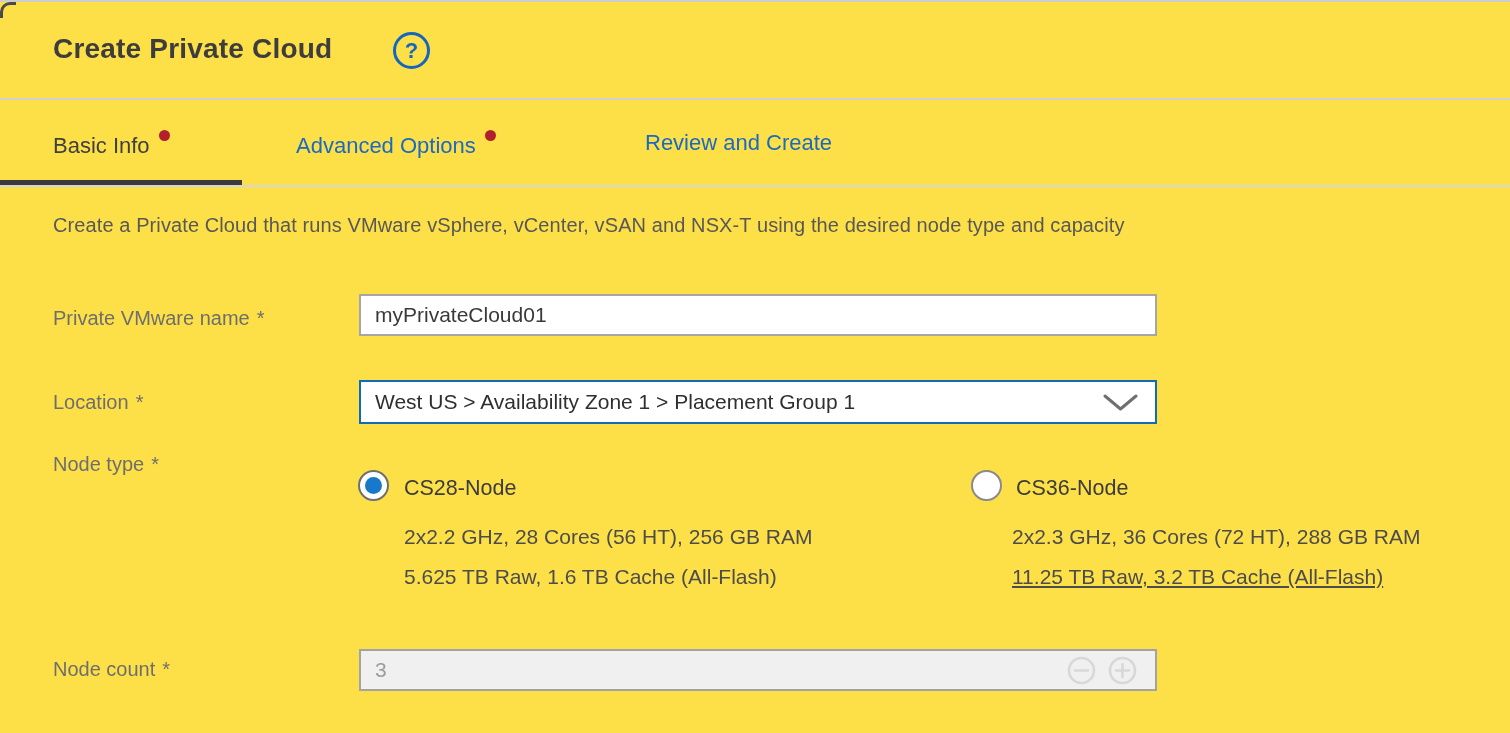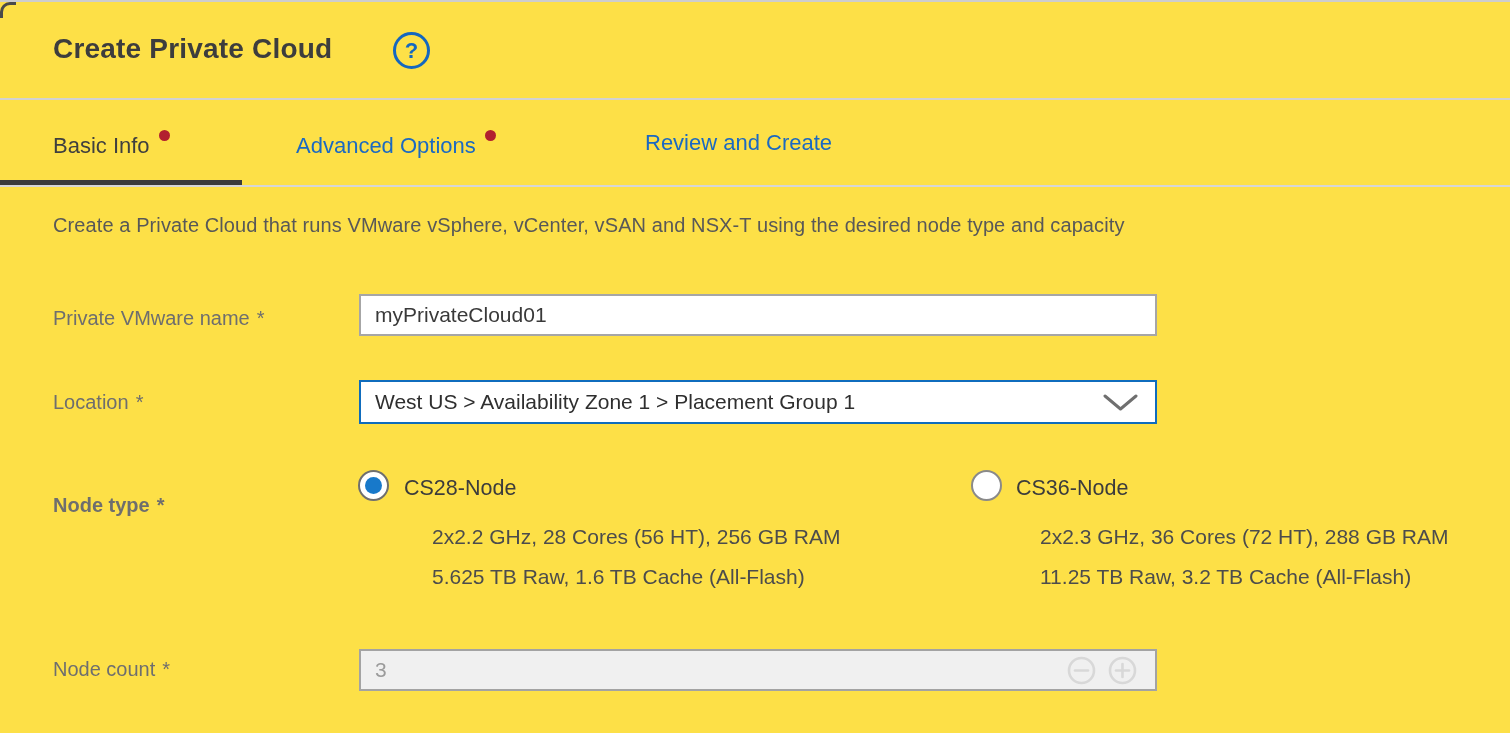--- a/index.html
+++ b/index.html
@@ -40,21 +40,21 @@
             border:2px solid #0f6cbd;background:#fff;cursor:pointer;}
   .dropdown-value{position:absolute;left:14px;top:0;line-height:40px;font-size:21px;color:#2f2f2f;white-space:nowrap;}
   .chevron{position:absolute;right:17px;top:12px;}
   
   .radio-outer{position:absolute;width:31px;height:31px;border-radius:50%;box-sizing:border-box;cursor:pointer;background:#fff;}
   .radio-selected{border:2.5px solid #6f6f6f;}
   .radio-unselected{border:2px solid #8a8a8a;}
   .radio-inner{position:absolute;left:50%;top:50%;width:17px;height:17px;margin:-8.5px 0 0 -8.5px;
                border-radius:50%;background:#1879ca;}
   .radio-label{position:absolute;font-size:21.5px;color:#3c3c3c;cursor:pointer;white-space:nowrap;}
-  .spec{position:absolute;font-size:21px;color:#4c4c4c;white-space:nowrap;margin-left:28px;}
+  .spec{position:absolute;font-size:21px;color:#4c4c4c;white-space:nowrap;}
   
   .count-input{position:absolute;left:359px;top:647px;width:798px;height:42px;box-sizing:border-box;
                border:2px solid #a3a3a3;background:#f0f0f0;}
   .count-value{position:absolute;left:14px;top:0;line-height:38px;font-size:21px;color:#9b9b9b;}
   .stepper{position:absolute;top:5px;width:29px;height:29px;cursor:default;}
   .stepper-minus{left:706px;}
   .stepper-plus{left:747px;}
 </style>
 </head>
 <body>
@@ -92,35 +92,35 @@
   <div class="field-label" style="top:389px;">
     <span>Location</span><span class="req">*</span>
   </div>
   <div class="dropdown">
     <div class="dropdown-value">West US &gt; Availability Zone 1 &gt; Placement Group 1</div>
     <svg class="chevron" width="35" height="19" viewBox="0 0 35 19">
       <polyline points="2,2 17.5,15 33,2" fill="none" stroke="#6f6f6f" stroke-width="3" stroke-linecap="round" stroke-linejoin="round"></polyline>
     </svg>
   </div>
 
-  <div class="field-label" style="top:492px;font-weight:bold;">
+  <div class="field-label" style="top:451px;">
     <span>Node type</span><span class="req">*</span>
   </div>
 
   <div class="radio-outer radio-selected" style="left:358px;top:468px;">
     <div class="radio-inner"></div>
   </div>
   <div class="radio-label" style="left:404px;top:474px;">CS28-Node</div>
   <div class="spec" style="left:404px;top:523px;">2x2.2 GHz, 28 Cores (56 HT), 256 GB RAM</div>
   <div class="spec" style="left:404px;top:563px;">5.625 TB Raw, 1.6 TB Cache (All-Flash)</div>
 
   <div class="radio-outer radio-unselected" style="left:971px;top:468px;"></div>
   <div class="radio-label" style="left:1016px;top:474px;">CS36-Node</div>
   <div class="spec" style="left:1012px;top:523px;">2x2.3 GHz, 36 Cores (72 HT), 288 GB RAM</div>
-  <div class="spec" style="left:1012px;top:563px;">11.25 TB Raw, 3.2 TB Cache (All-Flash)</div>
+  <div class="spec" style="left:1012px;top:563px;text-decoration:underline;">11.25 TB Raw, 3.2 TB Cache (All-Flash)</div>
 
   <div class="field-label" style="top:656px;">
     <span>Node count</span><span class="req">*</span>
   </div>
   <div class="count-input" aria-disabled="true">
     <div class="count-value">3</div>
     <svg class="stepper stepper-minus" width="29" height="29" viewBox="0 0 29 29">
       <circle cx="14.5" cy="14.5" r="12.5" fill="none" stroke="#d8d8d8" stroke-width="2.6"></circle>
       <line x1="8" y1="14.5" x2="21" y2="14.5" stroke="#d8d8d8" stroke-width="2.6" stroke-linecap="round"></line>
     </svg>

